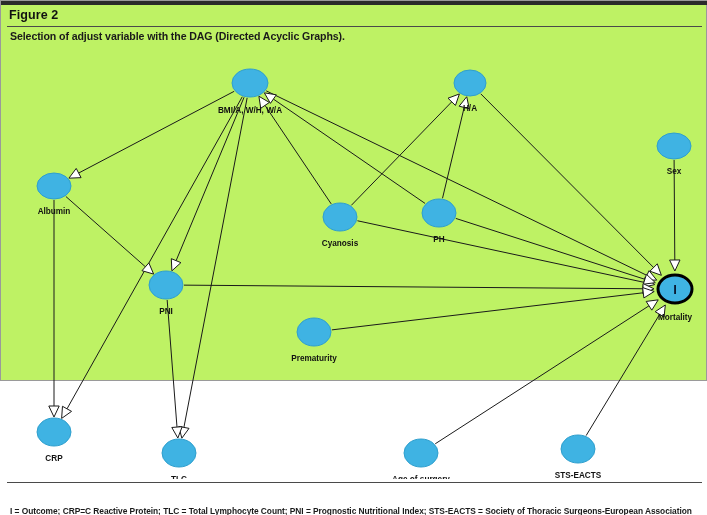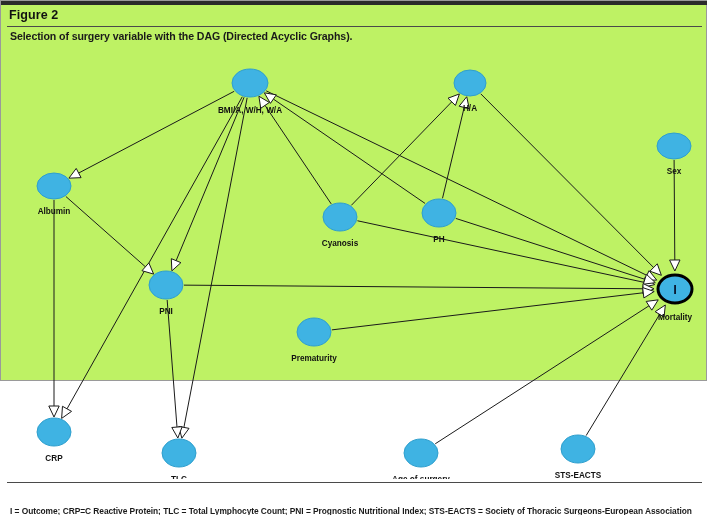--- a/index.html
+++ b/index.html
@@ -65,21 +65,21 @@
 <body>
 
 <div id="page">
 
   <div id="top-rule"></div>
 
   <div id="fig-label">Figure 2</div>
 
   <div id="header-rule"></div>
 
-  <div id="fig-caption">Selection of surgery variable with the DAG (Directed Acyclic Graphs).</div>
+  <div id="fig-caption">Selection of adjust variable with the DAG (Directed Acyclic Graphs).</div>
 
   <div id="dag-canvas">
     <svg id="dag-svg" viewBox="0 0 705 432">
       <g id="edge-layer">
           <line x1="217.18" y1="44.31" x2="61.65" y2="126.05" class="edge"></line>
           <polygon points="51.91,131.16 59.23,121.44 64.07,130.65" class="ahead"></polygon>
           <line x1="227.07" y1="50.25" x2="159.12" y2="213.67" class="edge"></line>
           <polygon points="154.89,223.83 154.32,211.67 163.92,215.67" class="ahead"></polygon>
           <line x1="225.30" y1="49.71" x2="50.02" y2="361.82" class="edge"></line>
           <polygon points="44.63,371.41 45.48,359.28 54.55,364.37" class="ahead"></polygon>

